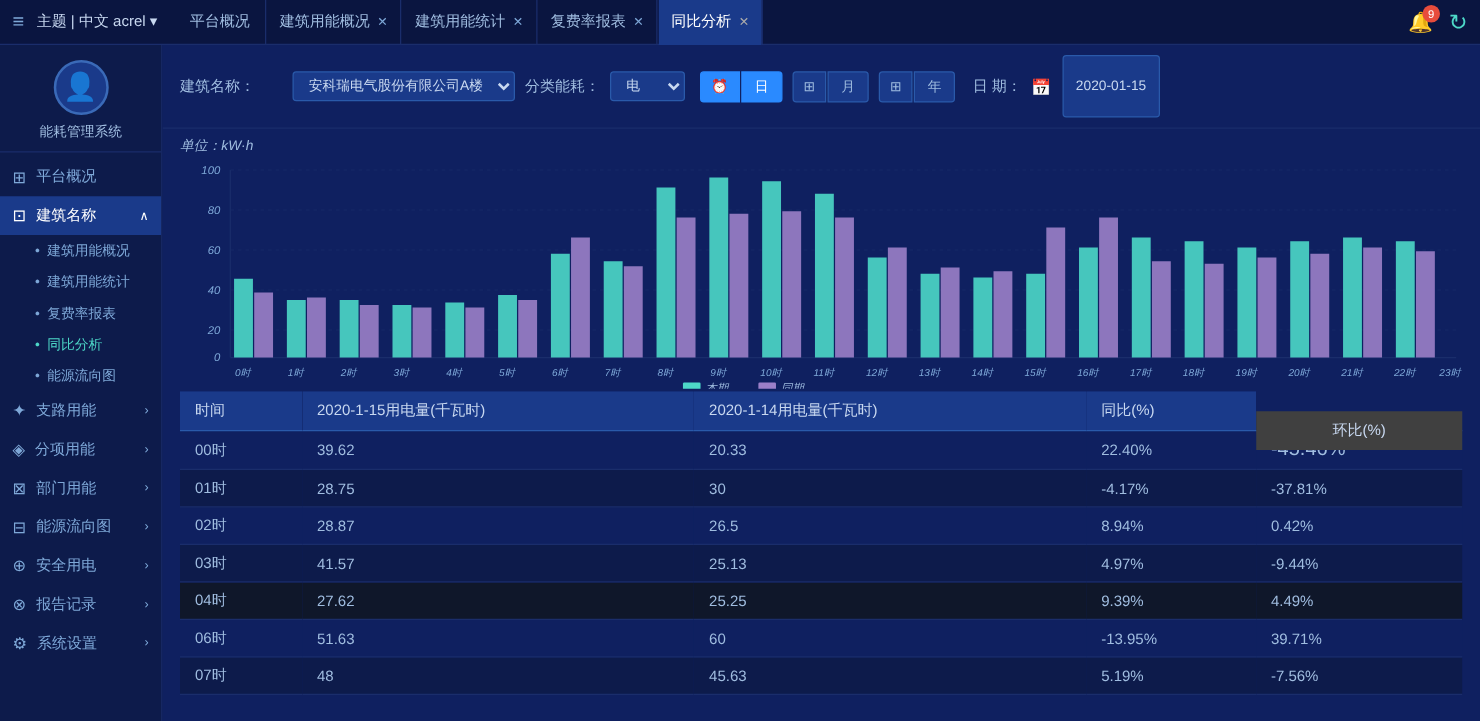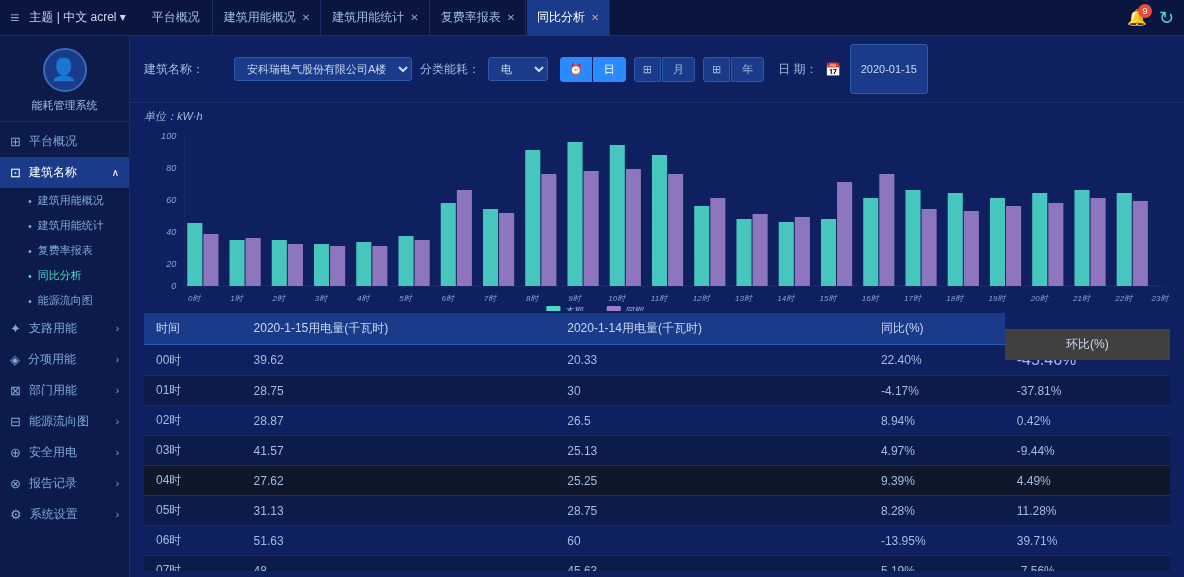--- a/index.html
+++ b/index.html
@@ -309,27 +309,20 @@
               <td style="padding: 6px 12px; font-size: 12px; color: rgb(160, 189, 224); border-bottom: 1px solid rgb(26, 45, 107);">4.97%</td>
               <td style="padding: 6px 12px; font-size: 12px; color: rgb(160, 189, 224); border-bottom: 1px solid rgb(26, 45, 107);">-9.44%</td>
             </tr>
             <tr style="background: #0f172a;">
               <td style="padding: 6px 12px; font-size: 12px; color: rgb(160, 189, 224); border-bottom: 1px solid rgb(26, 45, 107);">04时</td>
               <td style="padding: 6px 12px; font-size: 12px; color: rgb(160, 189, 224); border-bottom: 1px solid rgb(26, 45, 107);">27.62</td>
               <td style="padding: 6px 12px; font-size: 12px; color: rgb(160, 189, 224); border-bottom: 1px solid rgb(26, 45, 107);">25.25</td>
               <td style="padding: 6px 12px; font-size: 12px; color: rgb(160, 189, 224); border-bottom: 1px solid rgb(26, 45, 107);">9.39%</td>
               <td style="padding: 6px 12px; font-size: 12px; color: rgb(160, 189, 224); border-bottom: 1px solid rgb(26, 45, 107);">4.49%</td>
             </tr>
-            <tr style="background: rgb(13, 27, 75);">
-              <td style="padding: 6px 12px; font-size: 12px; color: rgb(160, 189, 224); border-bottom: 1px solid rgb(26, 45, 107);">05时</td>
-              <td style="padding: 6px 12px; font-size: 12px; color: rgb(160, 189, 224); border-bottom: 1px solid rgb(26, 45, 107);">31.13</td>
-              <td style="padding: 6px 12px; font-size: 12px; color: rgb(160, 189, 224); border-bottom: 1px solid rgb(26, 45, 107);">28.75</td>
-              <td style="padding: 6px 12px; font-size: 12px; color: rgb(160, 189, 224); border-bottom: 1px solid rgb(26, 45, 107);">8.28%</td>
-              <td style="padding: 6px 12px; font-size: 12px; color: rgb(160, 189, 224); border-bottom: 1px solid rgb(26, 45, 107);">11.28%</td>
-            </tr>
             <tr style="background: rgb(15, 32, 96);">
               <td style="padding: 6px 12px; font-size: 12px; color: rgb(160, 189, 224); border-bottom: 1px solid rgb(26, 45, 107);">06时</td>
               <td style="padding: 6px 12px; font-size: 12px; color: rgb(160, 189, 224); border-bottom: 1px solid rgb(26, 45, 107);">51.63</td>
               <td style="padding: 6px 12px; font-size: 12px; color: rgb(160, 189, 224); border-bottom: 1px solid rgb(26, 45, 107);">60</td>
               <td style="padding: 6px 12px; font-size: 12px; color: rgb(160, 189, 224); border-bottom: 1px solid rgb(26, 45, 107);">-13.95%</td>
               <td style="padding: 6px 12px; font-size: 12px; color: rgb(160, 189, 224); border-bottom: 1px solid rgb(26, 45, 107);">39.71%</td>
             </tr>
             <tr style="background: rgb(13, 27, 75);">
               <td style="padding: 6px 12px; font-size: 12px; color: rgb(160, 189, 224); border-bottom: 1px solid rgb(26, 45, 107);">07时</td>
               <td style="padding: 6px 12px; font-size: 12px; color: rgb(160, 189, 224); border-bottom: 1px solid rgb(26, 45, 107);">48</td>

